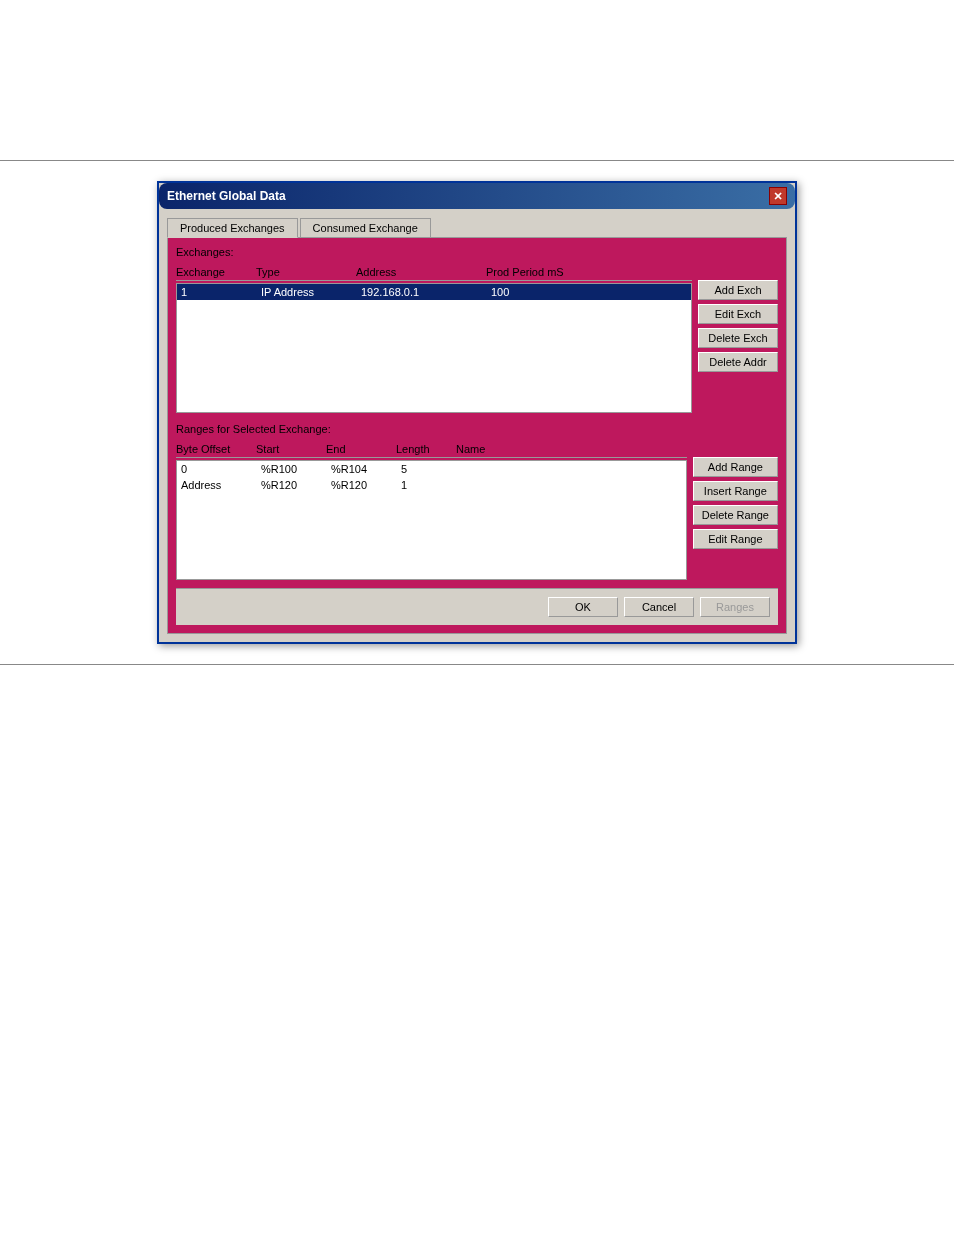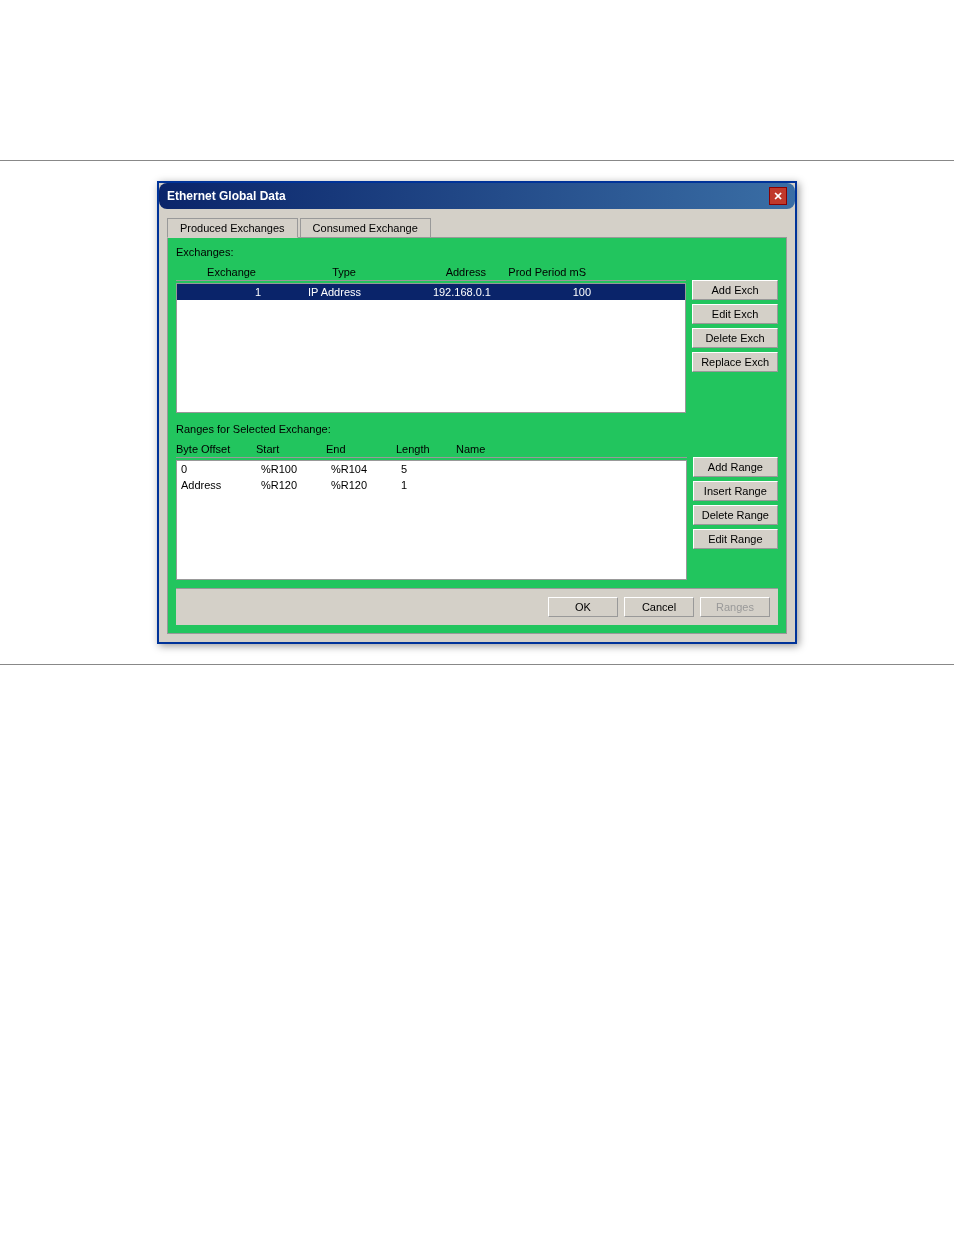--- a/index.html
+++ b/index.html
@@ -76,38 +76,37 @@
     }
 
     .tab.active {
       background: #d4d0c8;
       border-bottom: 1px solid #d4d0c8;
       z-index: 1;
     }
 
     .panel {
       border: 1px solid #999;
-      background: #22c55e;
+      background: #be185d;
       padding: 8px;
       position: relative;
     }
 
     .panel-label {
       font-size: 11px;
       margin-bottom: 6px;
     }
 
     .main-content {
       display: flex;
       gap: 6px;
     }
 
     .left-section {
       flex: 1;
-      text-align: right;
     }
 
     .right-buttons {
       display: flex;
       flex-direction: column;
       gap: 4px;
       padding-top: 16px;
     }
 
     .col-headers {
@@ -257,21 +256,21 @@
                   <span>192.168.0.1</span>
                   <span>100</span>
                 </div>
               </div>
             </div>
 
             <div class="right-buttons">
               <button class="btn">Add Exch</button>
               <button class="btn">Edit Exch</button>
               <button class="btn">Delete Exch</button>
-              <button class="btn">Replace Exch</button>
+              <button class="btn">Delete Addr</button>
             </div>
           </div>
 
           <div class="ranges-section">
             <div class="panel-label">Ranges for Selected Exchange:</div>
 
             <div class="ranges-content">
               <div style="flex:1;">
 
                 <div class="range-col-headers">

